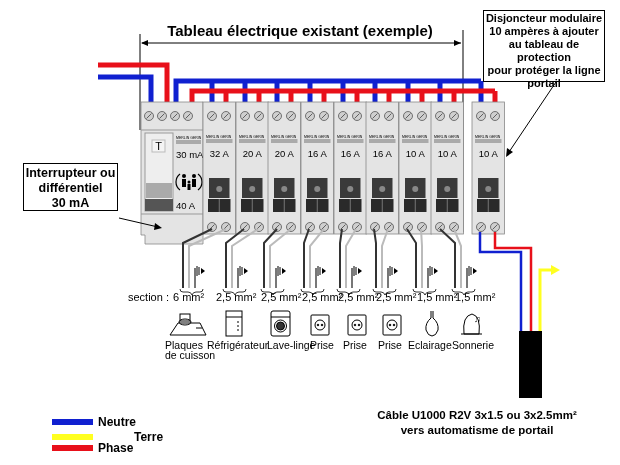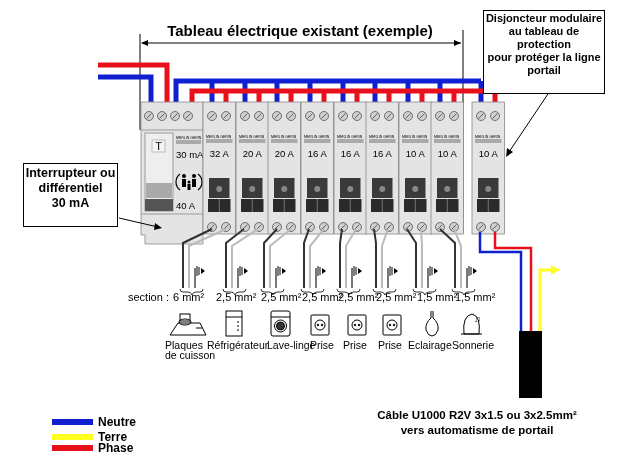--- a/index.html
+++ b/index.html
@@ -1,22 +1,22 @@
 <!DOCTYPE html>
 <html><head>
 <meta charset="utf-8">
 <style>
   html,body{margin:0;padding:0;background:#fff;}
   body{width:620px;height:465px;position:relative;overflow:hidden;font-family:"Liberation Sans",sans-serif;}
   #diagram{position:absolute;left:0;top:0;}
   .lbl{font-family:"Liberation Sans",sans-serif;fill:#000;}
   .box{position:absolute;background:#fff;border:1px solid #000;text-align:center;font-weight:bold;color:#000;box-sizing:border-box;}
   #title{position:absolute;left:165px;top:22px;width:270px;text-align:center;font-weight:bold;font-size:15px;}
-  #right-note{left:483px;top:10px;width:122px;height:84px;font-size:11px;line-height:13px;padding-top:1px;font-family:"Liberation Sans Narrow","Liberation Sans",sans-serif;}
-  #left-note{left:23px;top:163px;width:95px;height:64px;font-size:12.5px;line-height:15px;padding-top:2px;}
+  #right-note{left:483px;top:10px;width:122px;height:72px;font-size:11px;line-height:13px;padding-top:1px;font-family:"Liberation Sans Narrow","Liberation Sans",sans-serif;}
+  #left-note{left:23px;top:163px;width:95px;height:48px;font-size:12.5px;line-height:15px;padding-top:2px;}
   .legend{position:absolute;left:52px;font-size:12px;font-weight:bold;display:flex;align-items:center;}
   .legend .sw{width:41px;height:6px;margin-right:5px;}
   #cable-caption{position:absolute;left:352px;top:408px;width:250px;text-align:center;font-size:11.5px;font-weight:bold;line-height:15px;}
   .sec{position:absolute;top:291px;font-size:11px;white-space:nowrap;}
   .app{position:absolute;top:340px;font-size:10.5px;text-align:left;line-height:10px;white-space:nowrap;}
 </style>
 </head>
 <body>
 
 <svg id="diagram" width="620" height="465" viewBox="0 0 620 465" xmlns="http://www.w3.org/2000/svg">
@@ -391,20 +391,21 @@
         <path d="M464,334 Q462,316 472,314 Q481,316 479,334 Z M461,334 H482"></path>
         <text x="474" y="322" font-size="9" fill="#000" stroke="none" class="lbl">♫</text>
       </g>
     </g>
 </svg>
 
 <div id="title">Tableau électrique existant (exemple)</div>
 
 <div id="right-note" class="box">
   <div>Disjoncteur modulaire</div>
+  <div>10 ampères à ajouter</div>
   <div>au tableau de protection</div>
   <div>pour protéger la ligne</div>
   <div>portail</div>
 </div>
 
 <div id="left-note" class="box">
   <div>Interrupteur ou</div>
   <div>différentiel</div>
   <div>30 mA</div>
 </div>
@@ -432,21 +433,21 @@
 <div class="app" style="left:452px;width:44px;">Sonnerie</div>
 
 <div class="legend" style="top:398px;margin-top:43px;">
   <span class="sw" style="background: rgb(232, 16, 26);"></span>
   <span>Phase</span>
 </div>
 <div class="legend" style="top:415px;">
   <span class="sw" style="background: rgb(16, 32, 208);"></span>
   <span>Neutre</span>
 </div>
-<div class="legend" style="top:430px;">
+<div class="legend" style="top:430px;gap:36px;">
   <span class="sw" style="background: rgb(255, 255, 32);"></span>
   <span>Terre</span>
 </div>
 
 <div id="cable-caption">
   <div>Câble U1000 R2V 3x1.5 ou 3x2.5mm²</div>
   <div>vers automatisme de portail</div>
 </div>
 
 </body></html>

